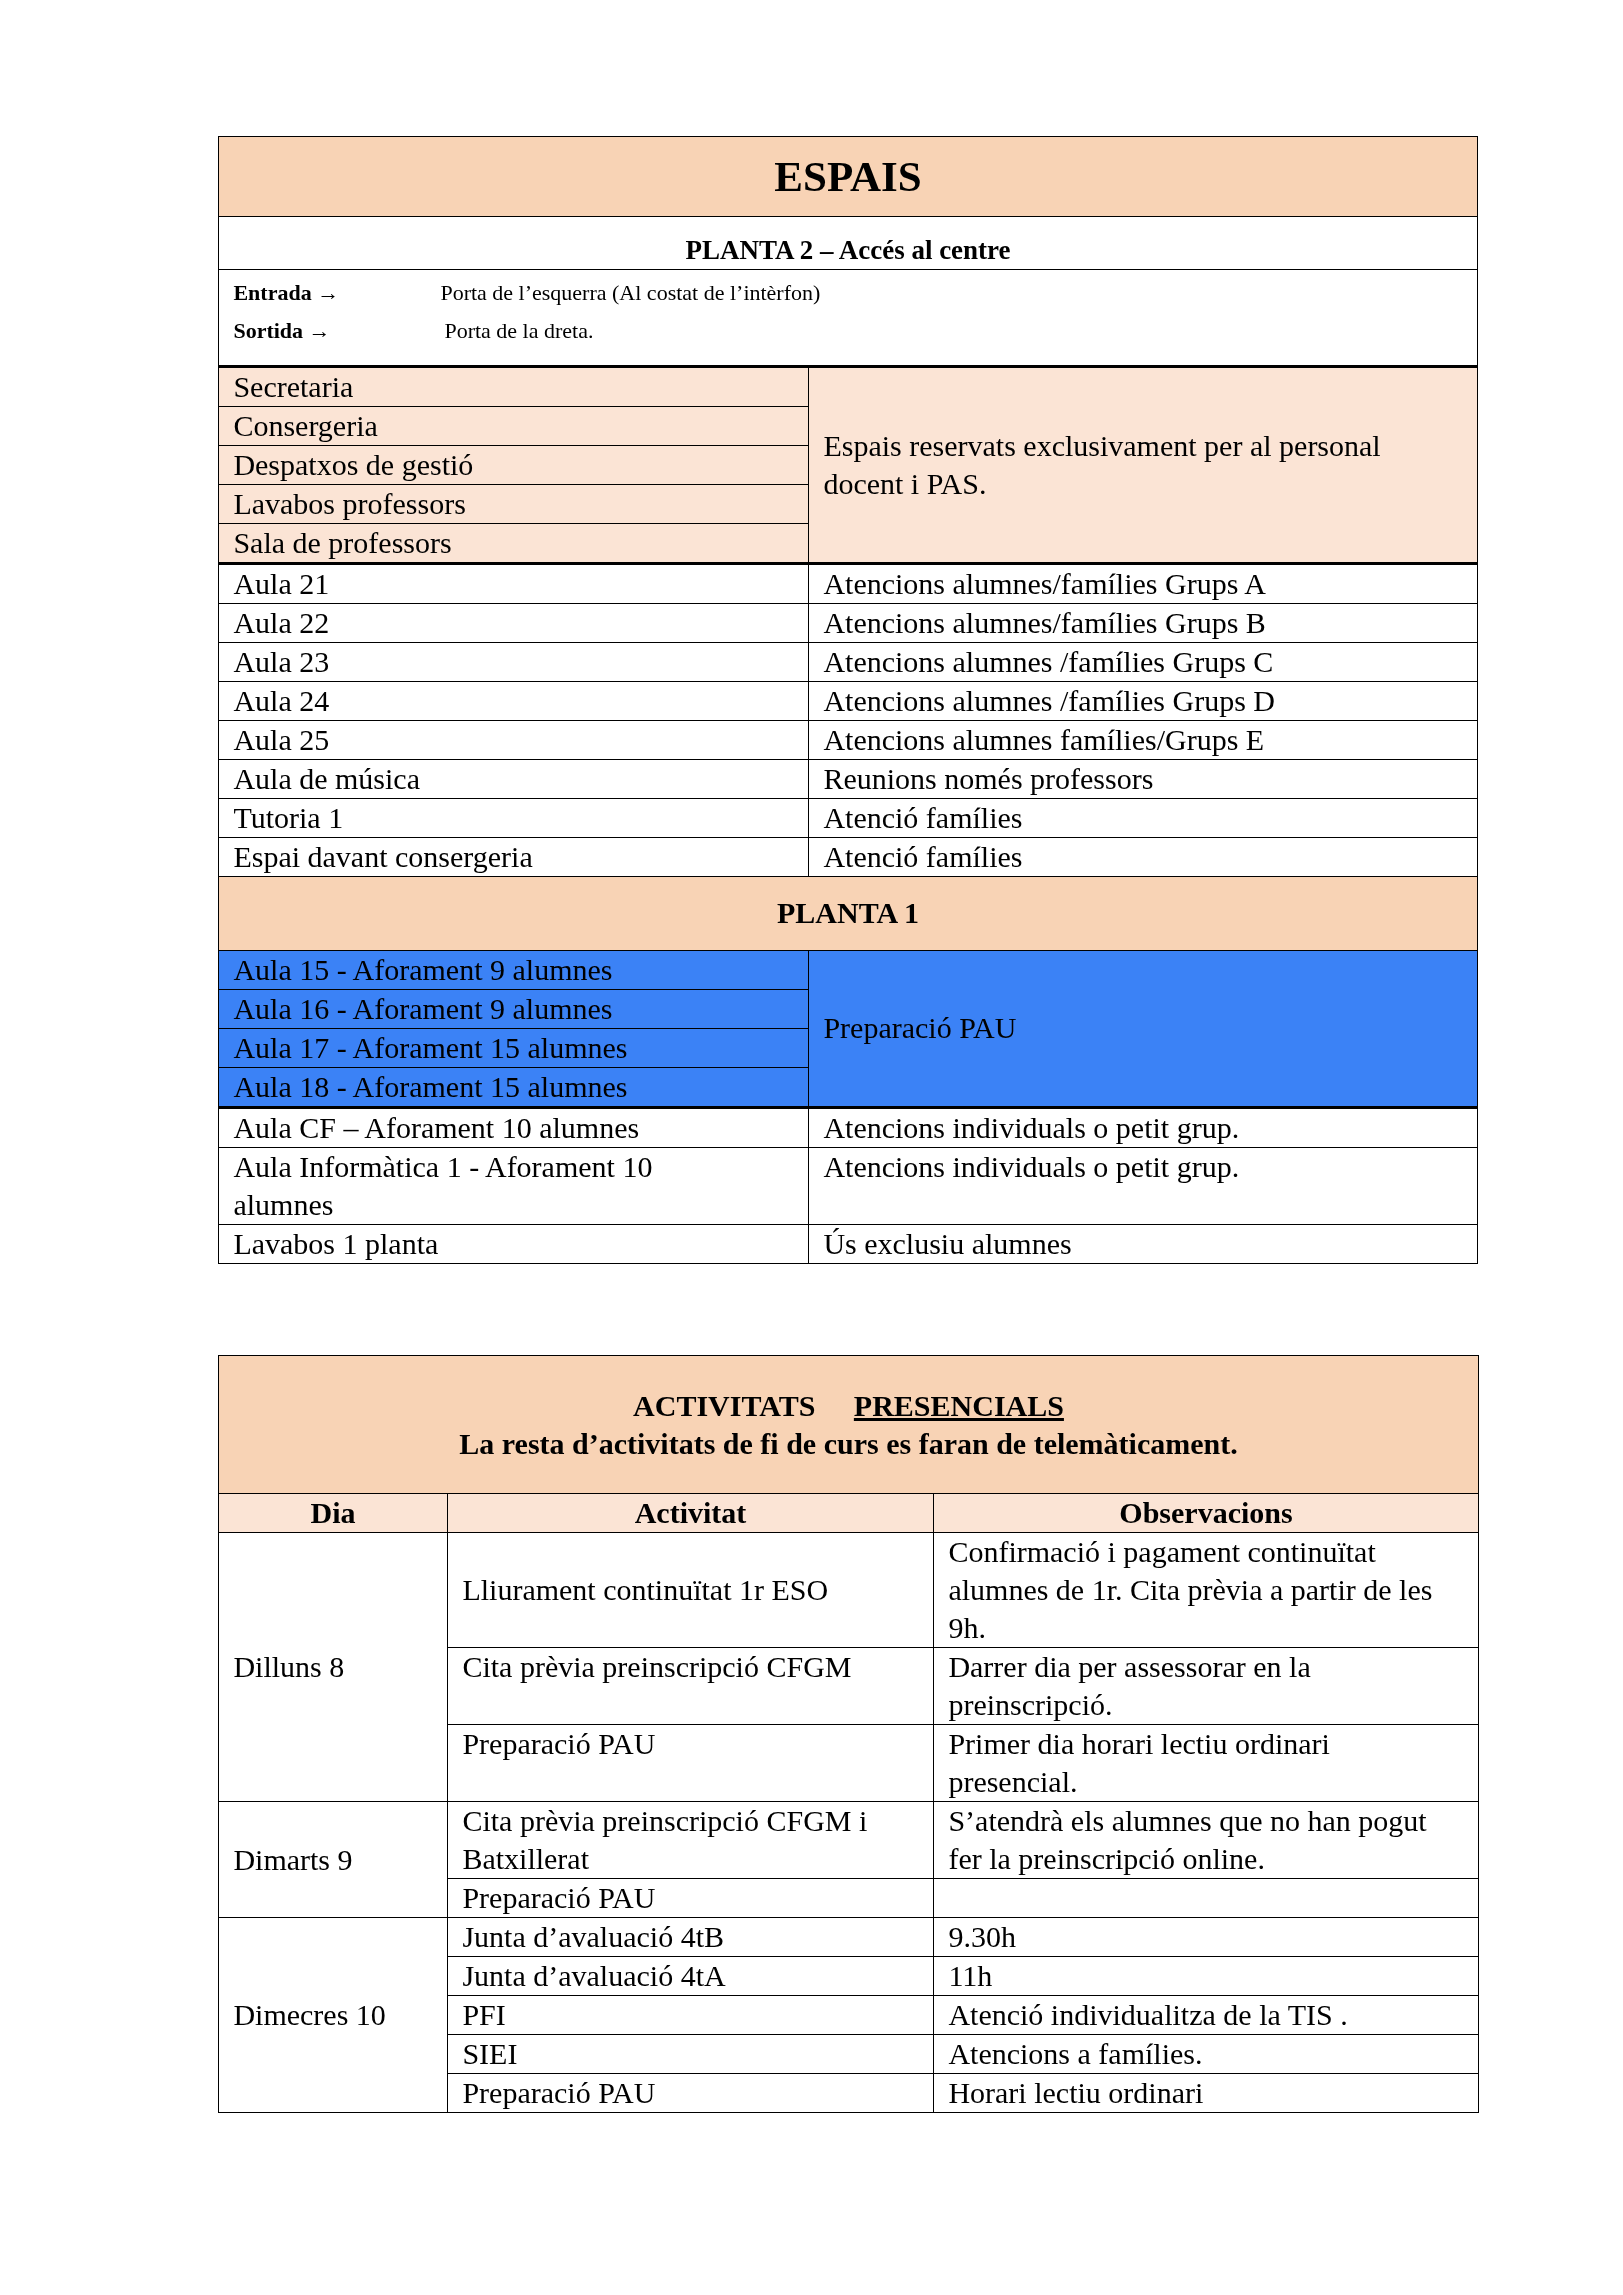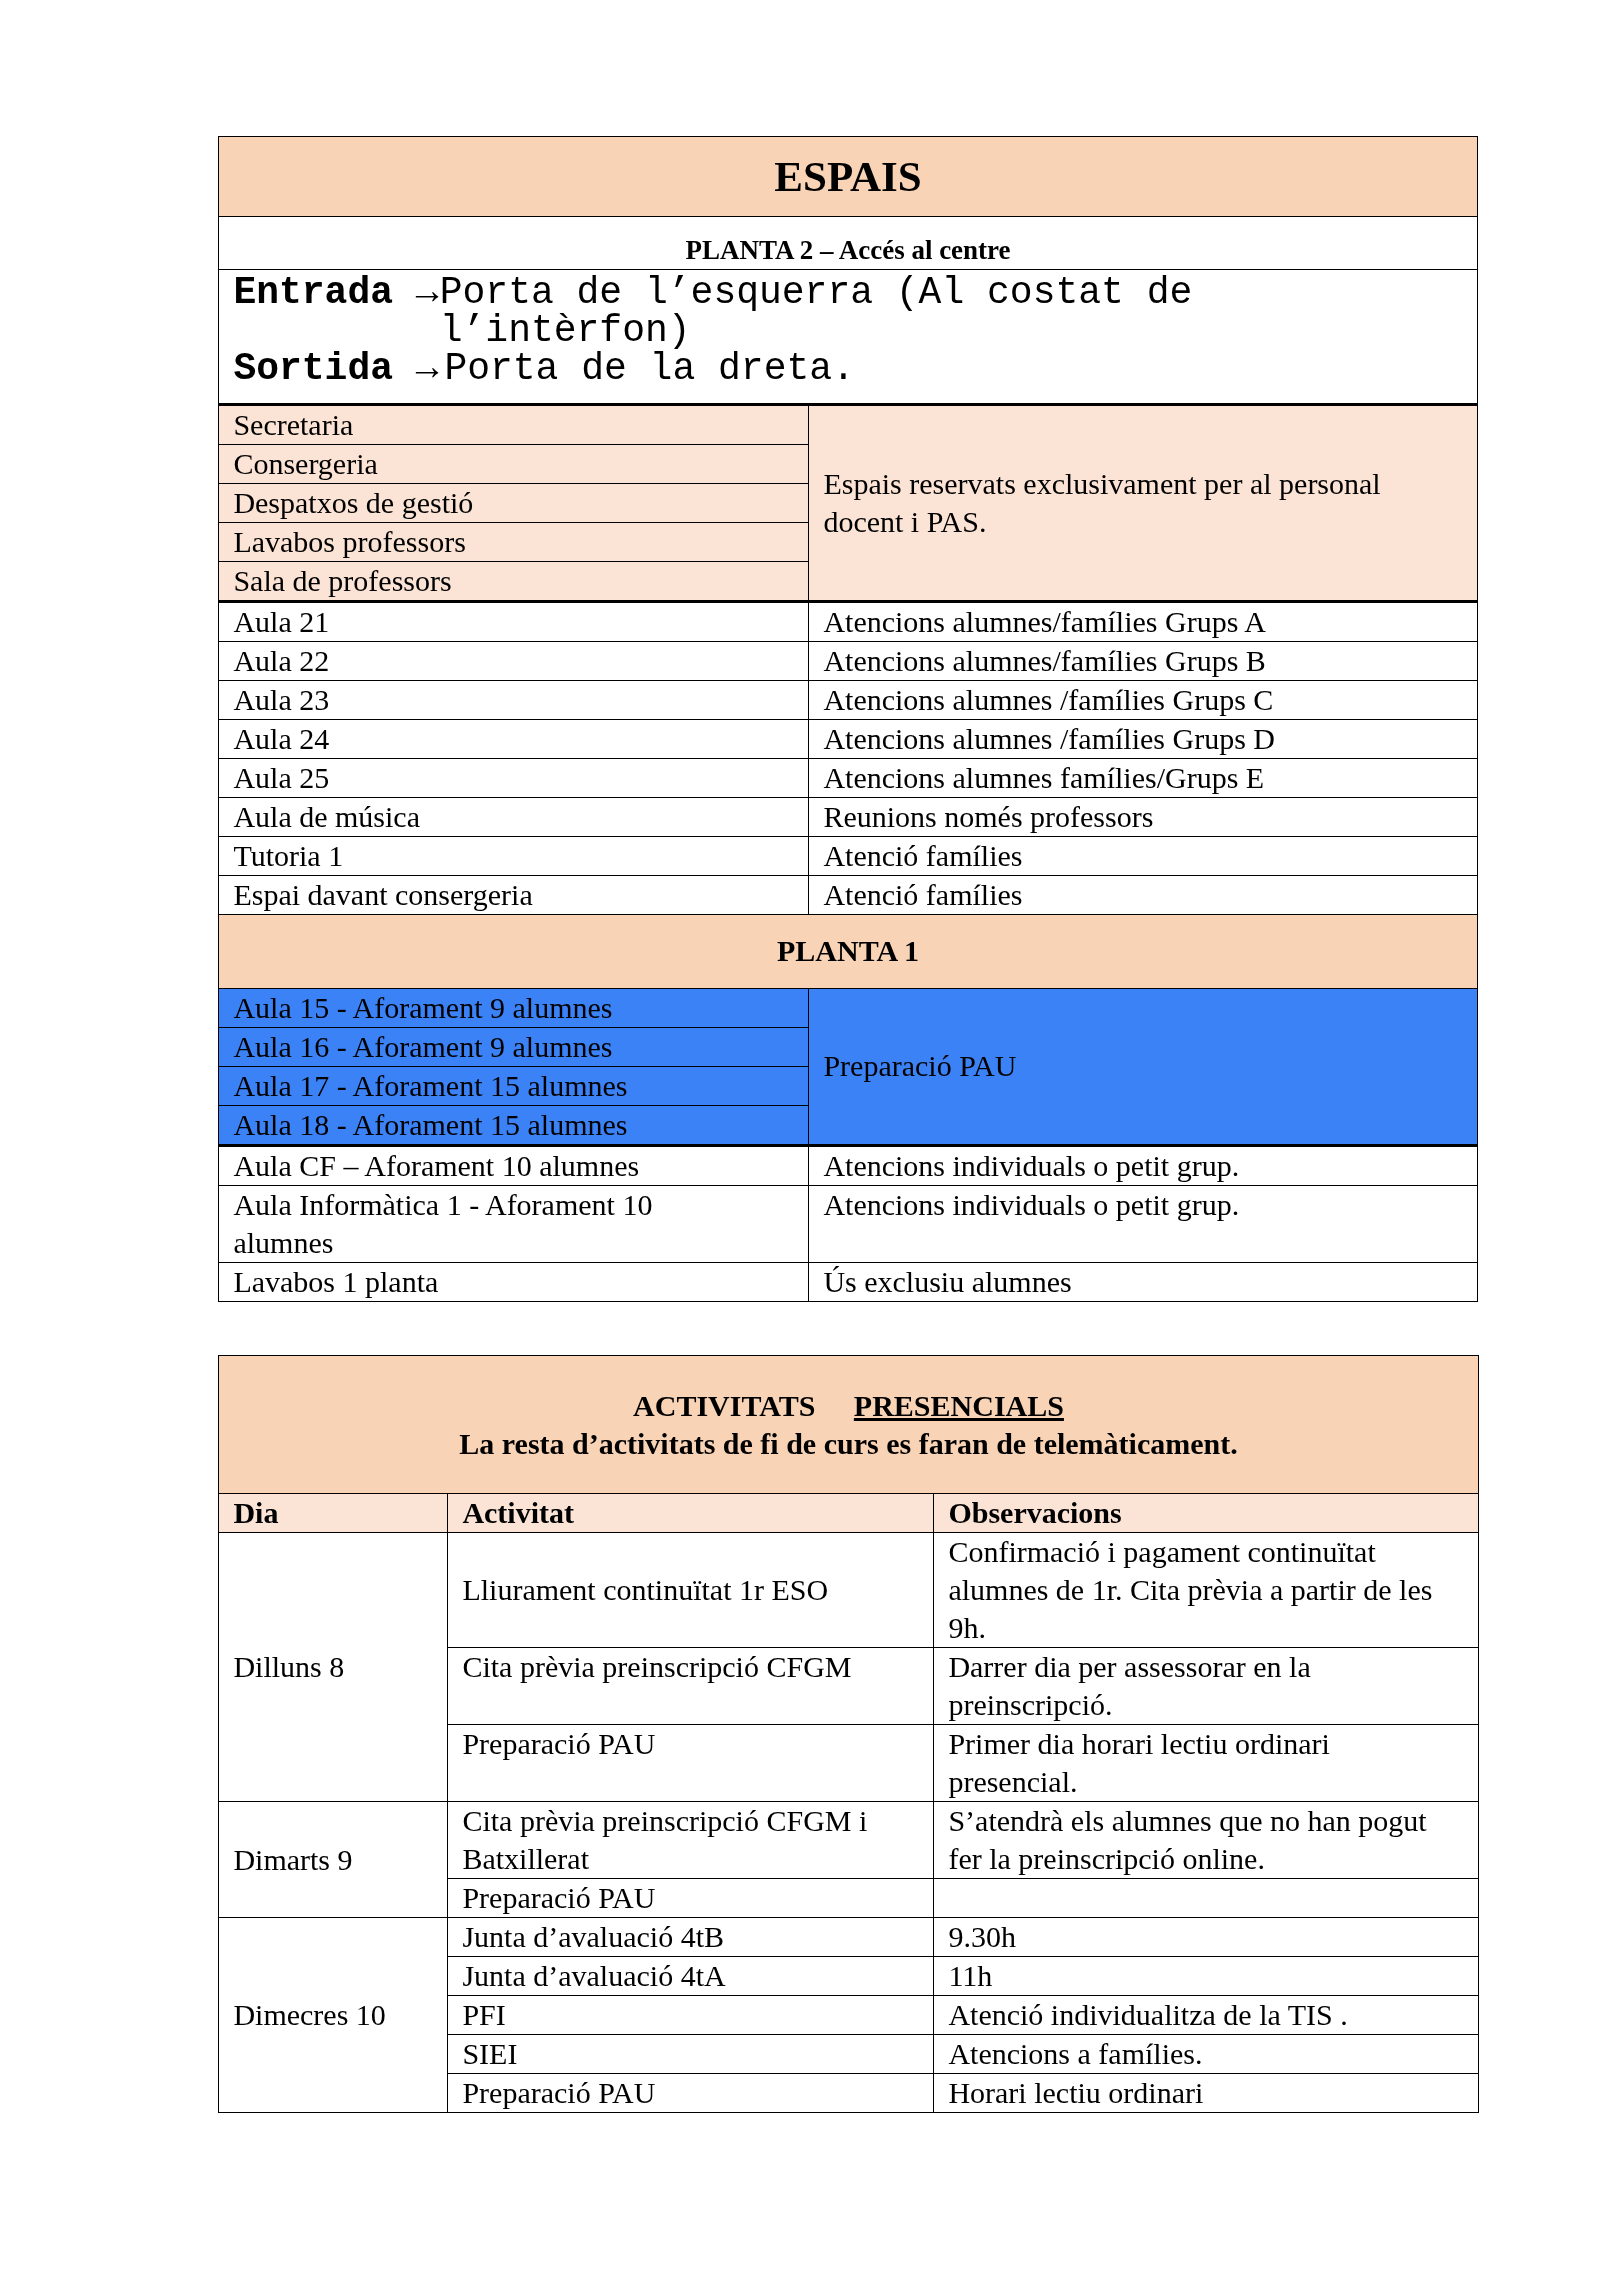--- a/index.html
+++ b/index.html
@@ -7,27 +7,27 @@
   table { border-collapse:collapse; position:absolute; left:218px; width:1260px; table-layout:fixed; }
   td, th { border:1.3px solid #000; font-size:30px; line-height:38px; padding:0 14.4px; vertical-align:top; font-weight:normal; text-align:left; }
   #t1 { top:136px; }
   #t2 { top:1355px; }
   .peach { background:#F8D3B5; }
   .lpeach { background:#FBE4D5; }
   .gray { background:#3b82f6;margin-left:40px; }
   .title { text-align:center; font-weight:bold; font-size:43px; height:79px; vertical-align:middle; }
   .subtitle { text-align:center; font-weight:bold; font-size:27px; padding-top:14.4px; }
   .access { padding-top:3.9px; padding-bottom:14.4px; }
-  .access-line { display:flex; font-size:38px; line-height:38px;font-family:Liberation Mono, monospace; }
+  .access-line { display:flex; font-size:22px; line-height:38px; }
   .access-label { font-weight:bold; width:207px; }
   .planta1 { text-align:center; font-weight:bold; height:73px; vertical-align:middle; }
   .mid { vertical-align:middle; }
   .thick-top td { border-top:3.3px solid #000; }
   .act-head { text-align:center; font-weight:bold; height:137px; vertical-align:middle; line-height:38px; }
-  .colhead th { text-align:left; font-weight:bold; }
+  .colhead th { text-align:center; font-weight:bold; }
   .u { text-decoration:underline;margin-left:31px; }
 </style>
 </head>
 <body>
 
 <table id="t1">
   <colgroup>
       <col style="width:590px">
       <col style="width:669px">
     </colgroup>

